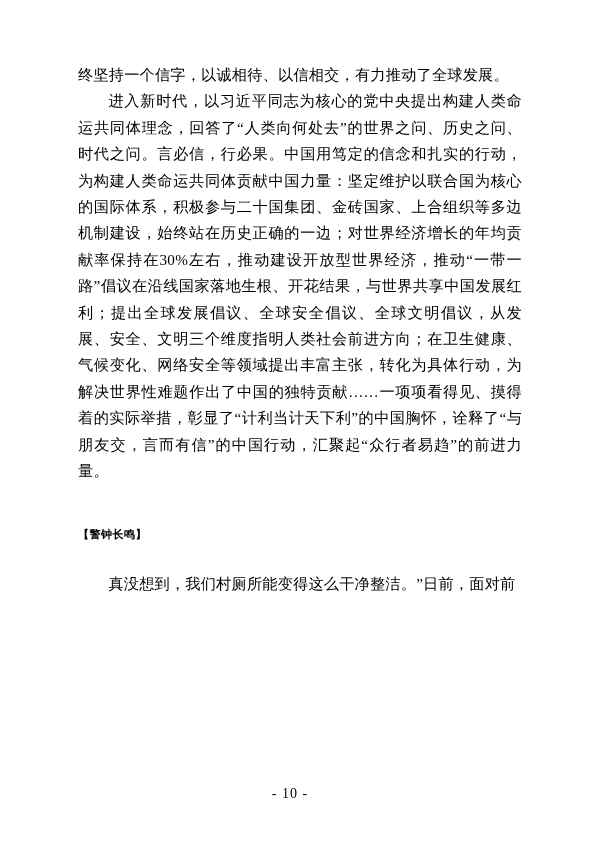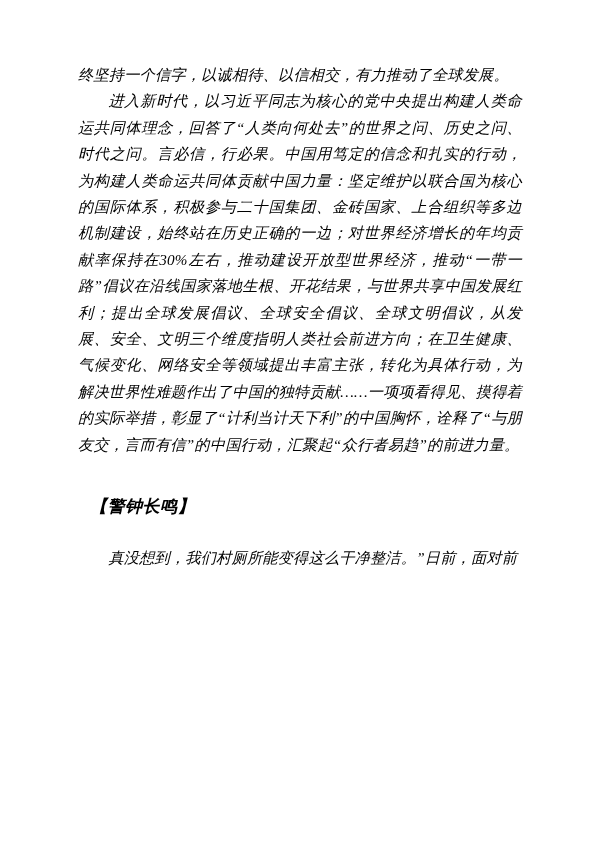--- a/index.html
+++ b/index.html
@@ -11,47 +11,45 @@
     font-family: "Liberation Serif", "DejaVu Serif", serif;
     color: #000000;
   }
   .page {
     position: relative;
     width: 580px;
     height: 849px;
     background: #ffffff;
     overflow: hidden;
     box-sizing: border-box;
-    font-style: italic;
   }
   .content {
     position: absolute;
     left: 78px;
     top: 62px;
     width: 444px;
   }
   .para {
     font-size: 15.2px;
     line-height: 26.4px;
     text-align: justify;
     text-justify: inter-ideograph;
     letter-spacing: 0.2px;
     margin: 0 0 0 0;
     word-break: break-all;
   }
   .indent {
     text-indent: 2em;
   }
   .section-head {
-    font-size: 17px;
+    font-size: 11px;
     line-height: 26.4px;
     font-weight: bold;
     margin-top: 36px;
     letter-spacing: 0.5px;
-    margin-left: 12px;
   }
   .article-title {
     font-size: 18.5px;
     line-height: 30px;
     font-weight: bold;
     text-align: center;
     margin-top: 22px;
     letter-spacing: 1.5px;
   }
   .article-body {
@@ -80,14 +78,15 @@
     <p class="para indent">进入新时代，以习近平同志为核心的党中央提出构建人类命运共同体理念，回答了“人类向何处去”的世界之问、历史之问、时代之问。言必信，行必果。中国用笃定的信念和扎实的行动，为构建人类命运共同体贡献中国力量：坚定维护以联合国为核心的国际体系，积极参与二十国集团、金砖国家、上合组织等多边机制建设，始终站在历史正确的一边；对世界经济增长的年均贡献率保持在30%左右，推动建设开放型世界经济，推动“一带一路”倡议在沿线国家落地生根、开花结果，与世界共享中国发展红利；提出全球发展倡议、全球安全倡议、全球文明倡议，从发展、安全、文明三个维度指明人类社会前进方向；在卫生健康、气候变化、网络安全等领域提出丰富主张，转化为具体行动，为解决世界性难题作出了中国的独特贡献……一项项看得见、摸得着的实际举措，彰显了“计利当计天下利”的中国胸怀，诠释了“与朋友交，言而有信”的中国行动，汇聚起“众行者易趋”的前进力量。</p>
 
 
     <div class="section-head">【警钟长鸣】</div>
 
 
     <p class="para indent article-body">真没想到，我们村厕所能变得这么干净整洁。”日前，面对前</p>
 
   </div>
 
+  <div class="page-number">- 10 -</div>
 
 </div>
 
 </body></html>

